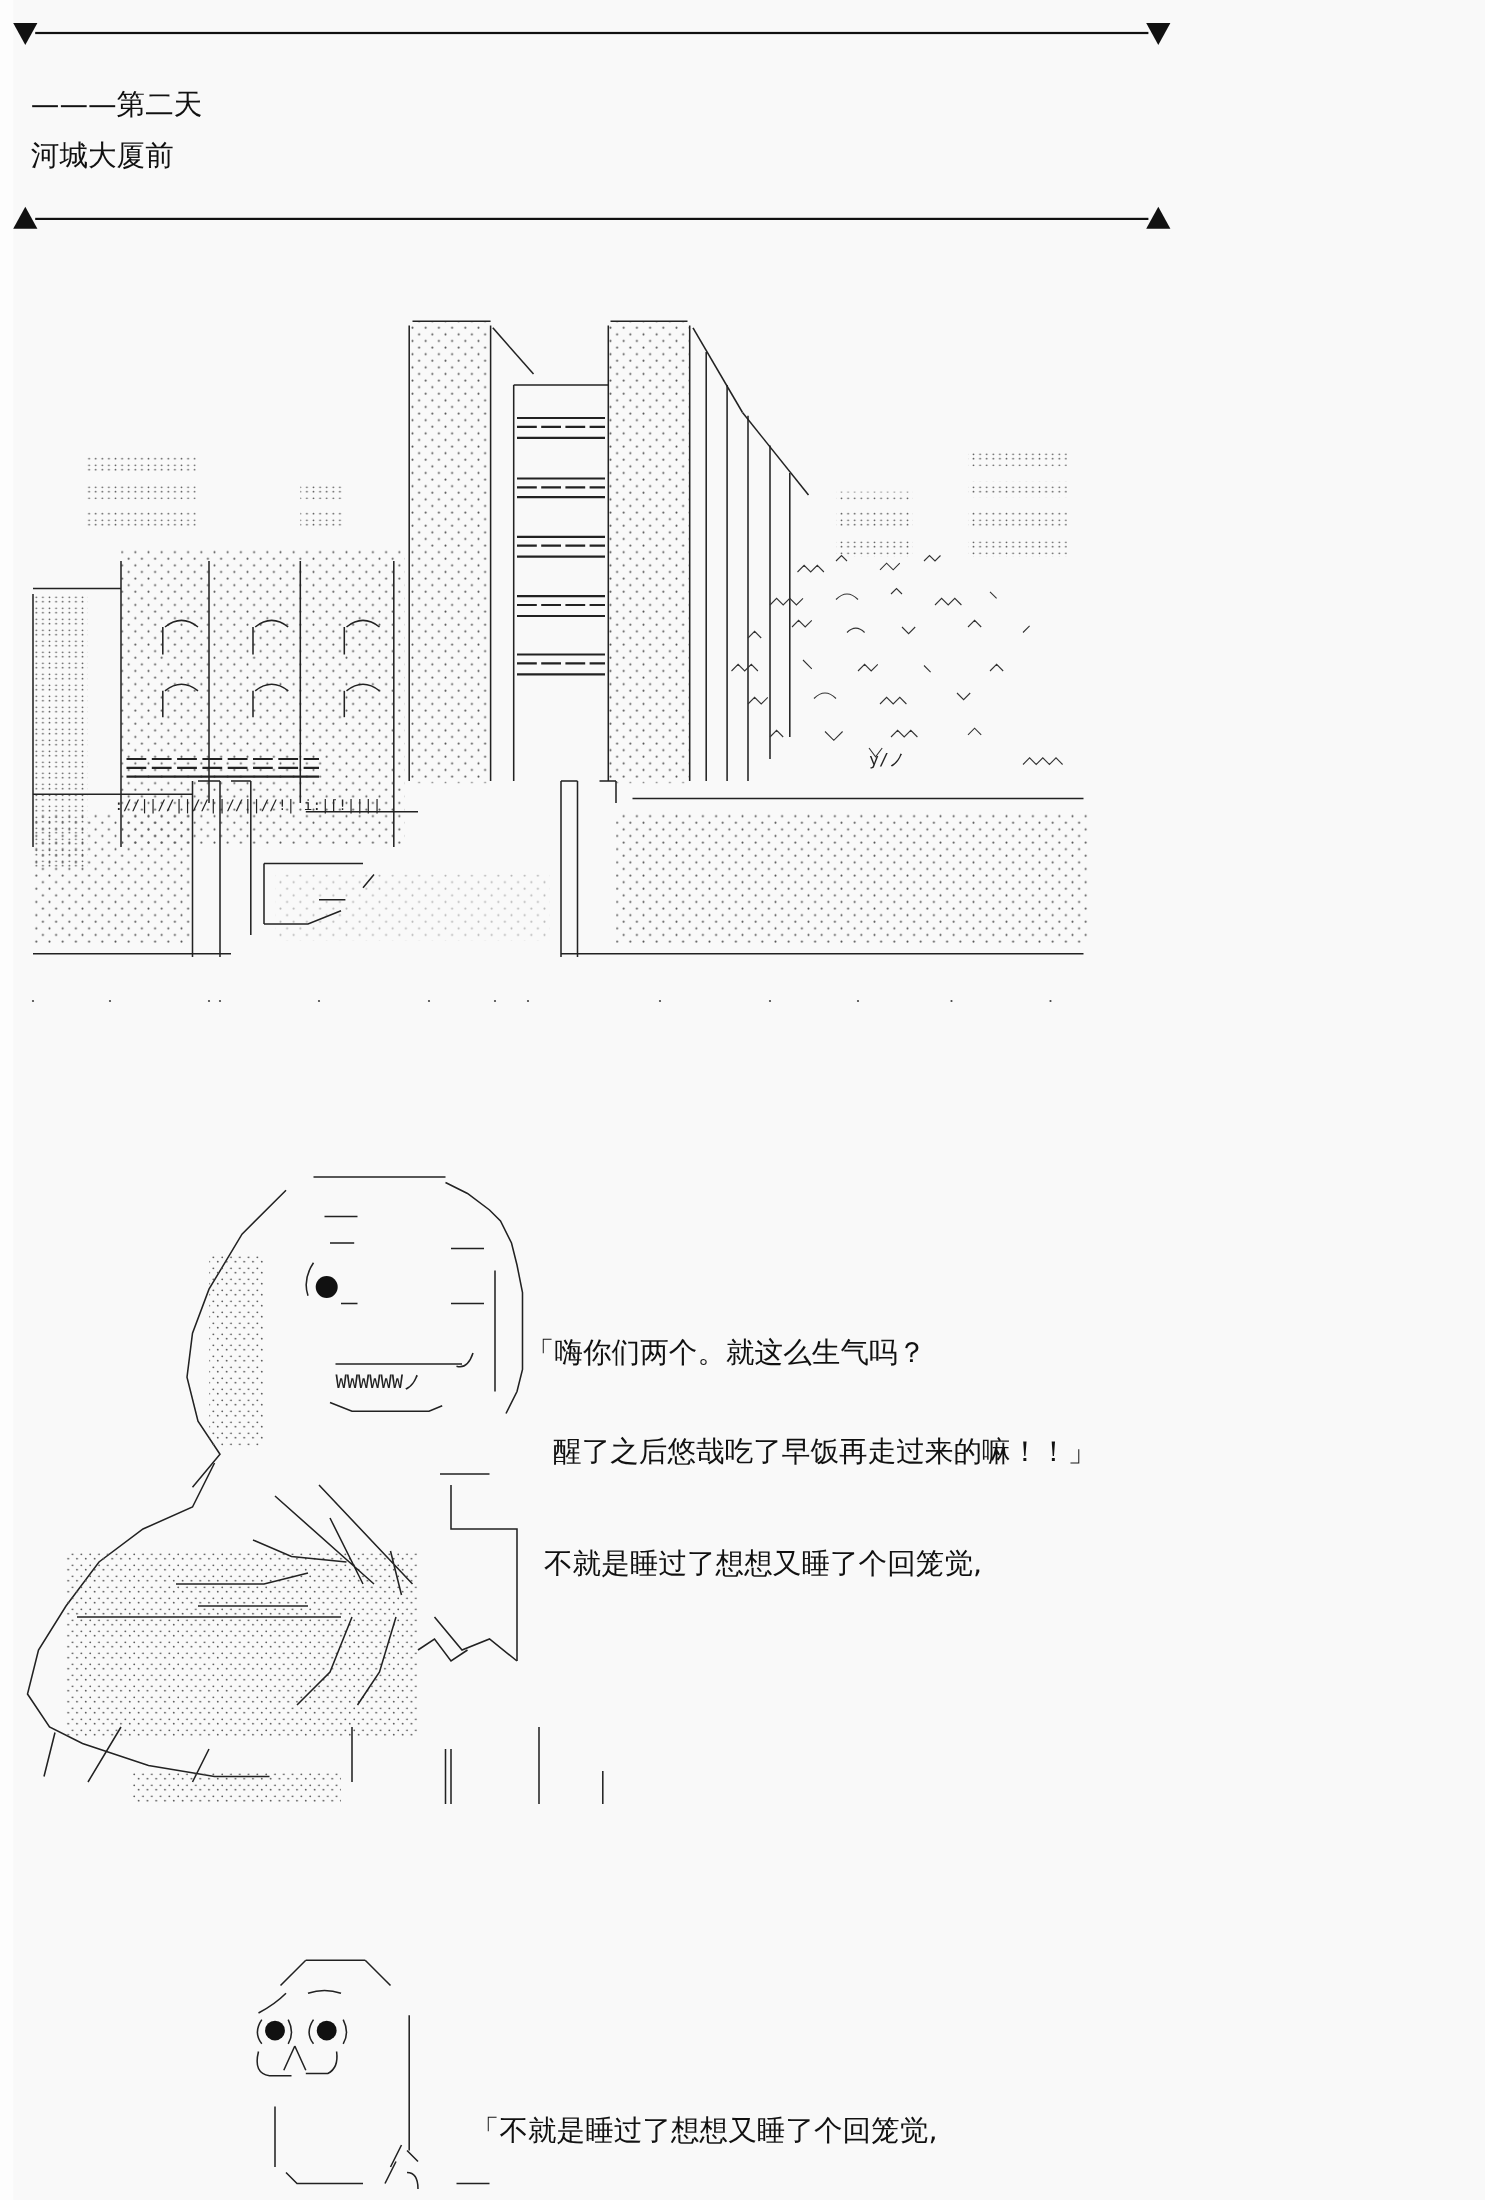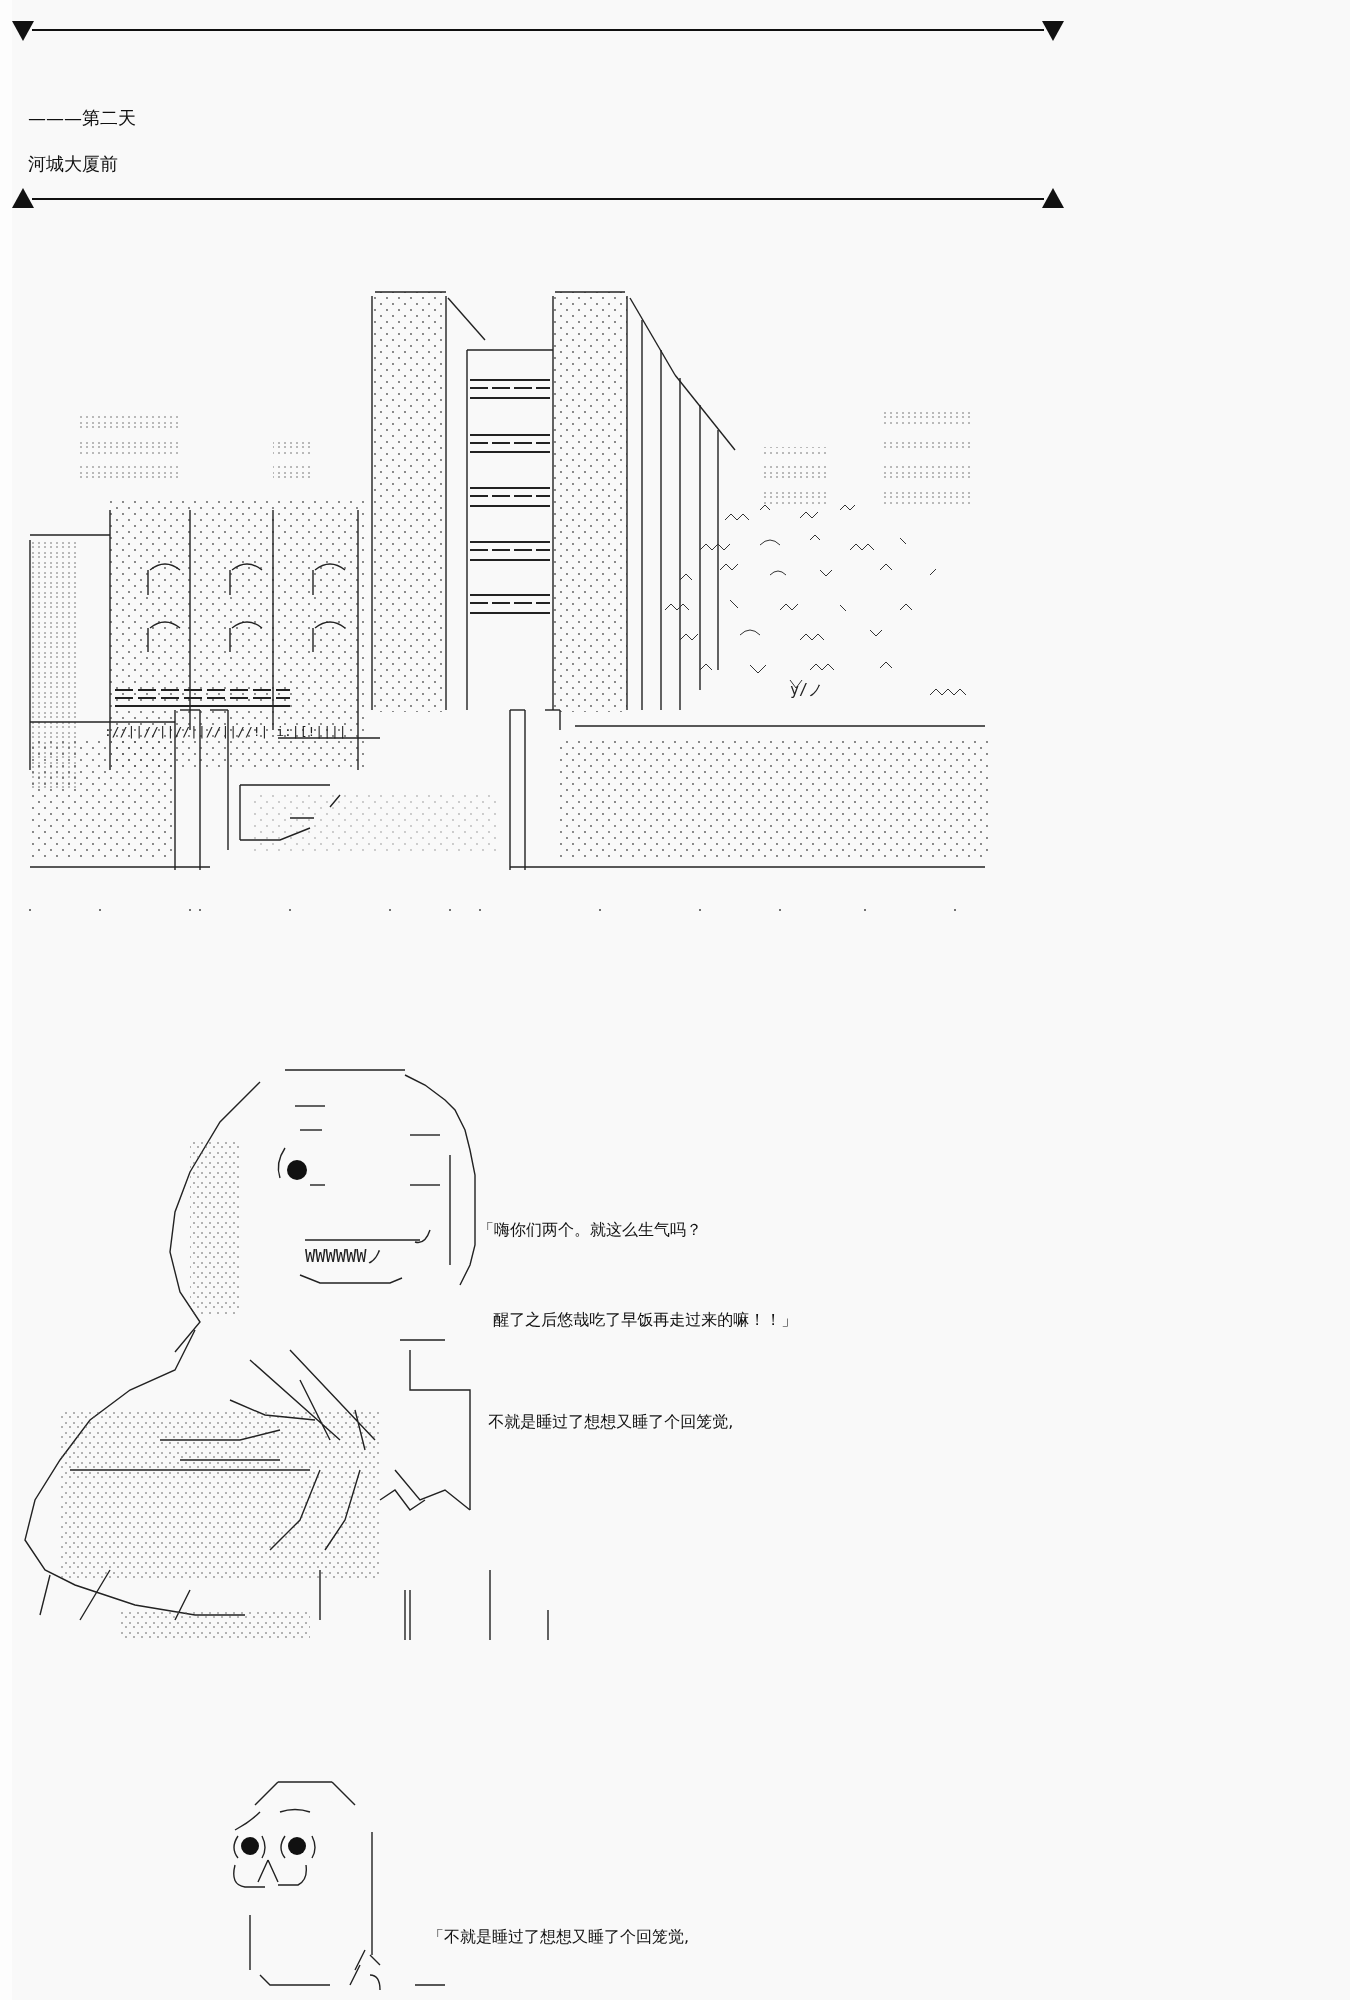--- a/index.html
+++ b/index.html
@@ -8,22 +8,22 @@
     background:#f9f9f9; color:#111;
     font-family:"DejaVu Sans","Liberation Sans",sans-serif;
   }
   .edge { position:absolute; left:0; top:0; width:12px; height:2000px; background:#fdfdfd; }
   .divider { position:absolute; left:12px; width:1052px; height:22px; }
   .divider .line { position:absolute; left:20px; right:20px; top:10px; height:2px; background:#111; }
   .tri { position:absolute; top:0; width:0; height:0; border-left:11px solid transparent; border-right:11px solid transparent; }
   .tri.down { border-top:20px solid #111; top:2px; }
   .tri.up { border-bottom:20px solid #111; top:0; }
   .tri.l { left:0; } .tri.r { right:0; }
-  .caption { position:absolute; left:28px; font-size:18px; color:#111; white-space:pre;margin-top:28px; }
-  .dialogue { position:absolute; font-size:16px; line-height:30px; color:#111; white-space:pre; }
+  .caption { position:absolute; left:28px; font-size:26px; color:#111; white-space:pre; }
+  .dialogue { position:absolute; font-size:26px; line-height:30px; color:#111; white-space:pre; }
   svg.scene { position:absolute; }
 </style>
 </head>
 <body>
 
 <div class="edge"></div>
 
 <div class="divider" style="top:19px;">
   <div class="tri down l"></div>
   <div class="line"></div>

